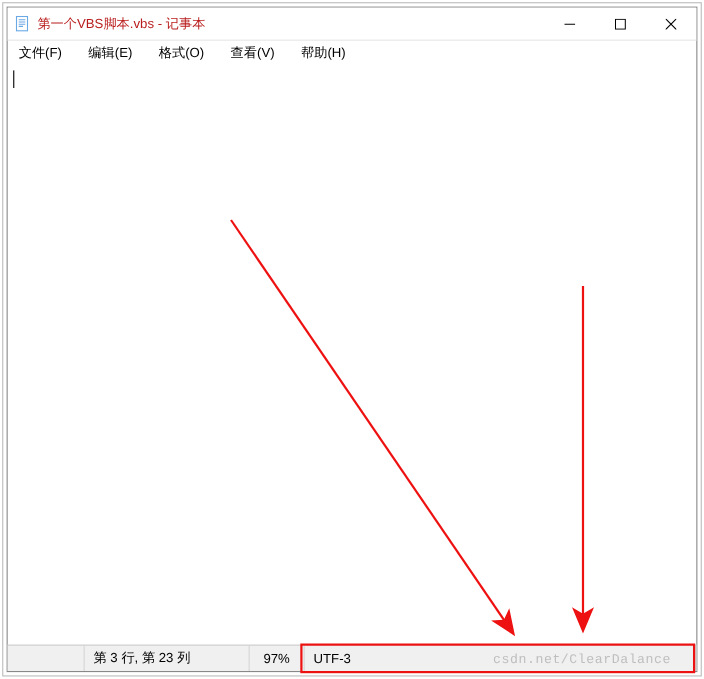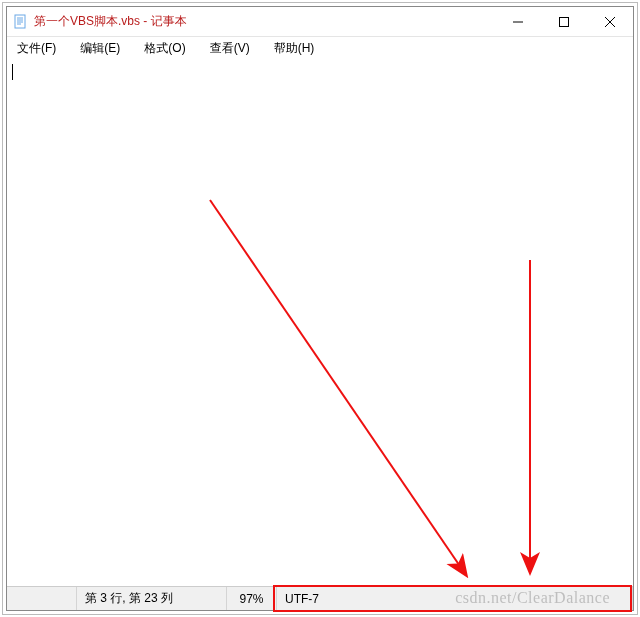--- a/index.html
+++ b/index.html
@@ -116,22 +116,22 @@
       position: absolute;
       left: -4px; top: -2px; right: 0; bottom: -2px;
       border: 2px solid #e11;
       pointer-events: none;
     }
     .watermark {
       position: absolute;
       right: 30px;
       bottom: 10px;
       color: rgba(150,150,150,0.55);
-      font-size: 16px;
-      font-family: Liberation Serif, serif;
+      font-size: 12px;
+      font-family: Liberation Mono, monospace;
       pointer-events: none;
       letter-spacing: 0.5px;
       text-align: right;
     }
     .arrows {
       position: absolute;
       top: 0; left: 0; width: 100%; height: 100%;
       pointer-events: none;
     }
   </style>
@@ -181,21 +181,21 @@
     <span class="menu-item">帮助(H)</span>
   </div>
 
   <div class="editor"><span class="cursor-bar"></span></div>
 
   <div class="statusbar">
     <div class="status-spacer"></div>
     <div class="status-cell status-pos">第 3 行, 第 23 列</div>
     <div class="status-cell status-zoom">97%</div>
     <div class="status-cell status-enc">
-      <span>UTF-7</span>
+      <span>UTF-3</span>
       <div class="enc-highlight"></div>
     </div>
   </div>
 
 </div>
 
 <svg class="arrows" width="640" height="617">
   <defs>
     <marker id="ah" markerWidth="12" markerHeight="12" refX="10" refY="5" orient="auto">
       <path d="M0,0 L12,5 L0,10 L3,5 Z" fill="#e11"></path>

